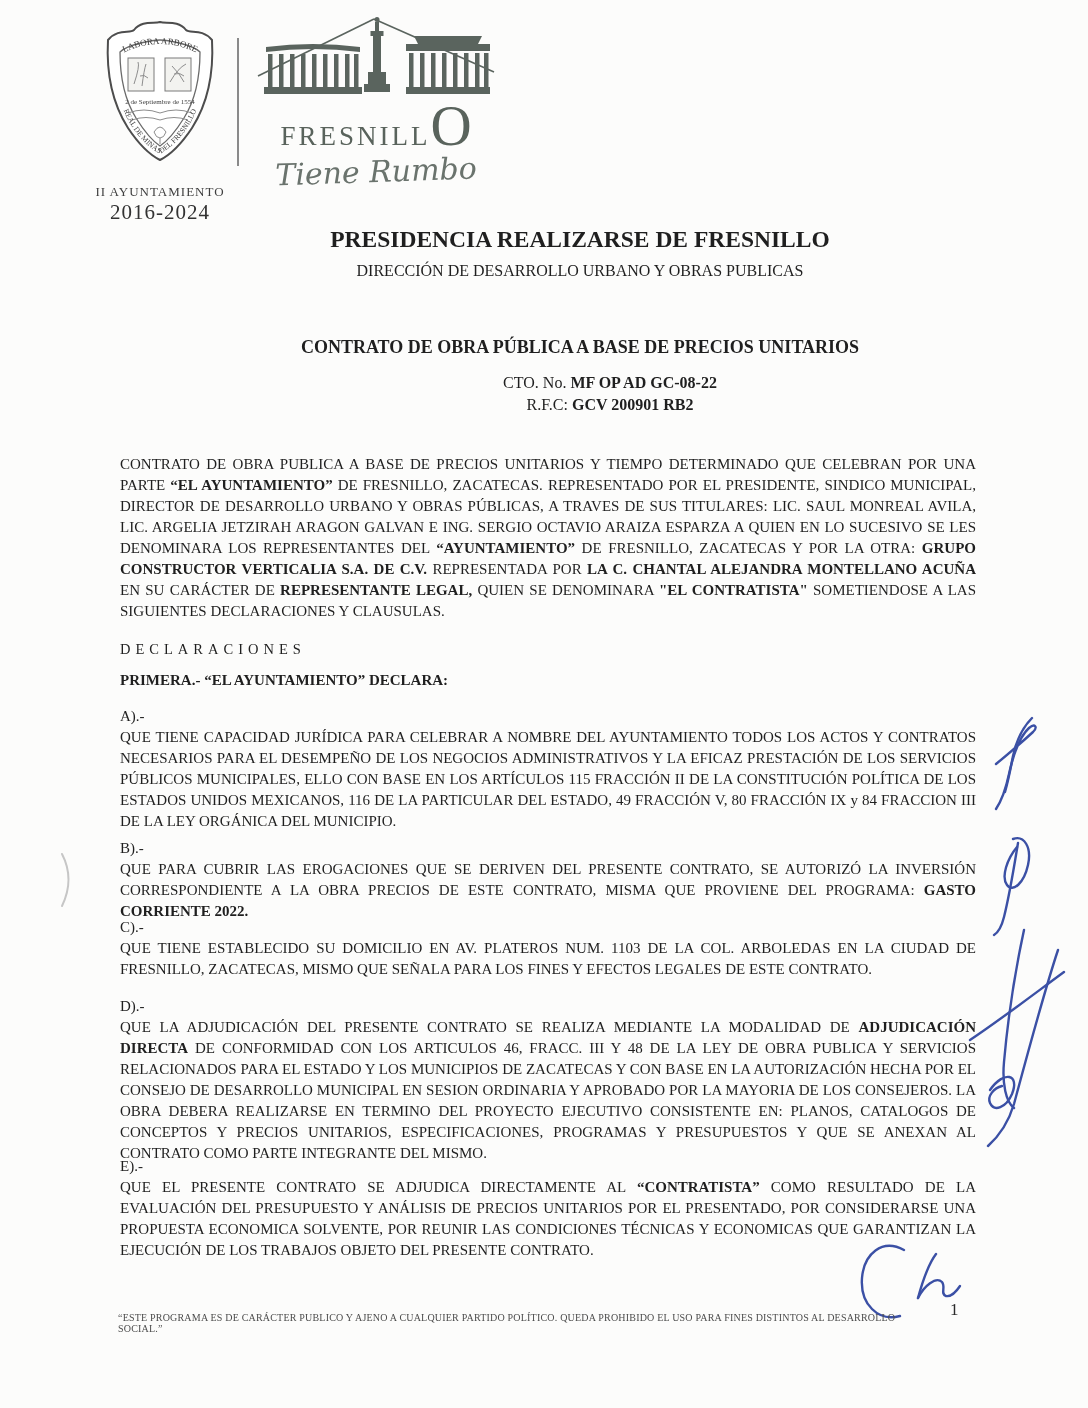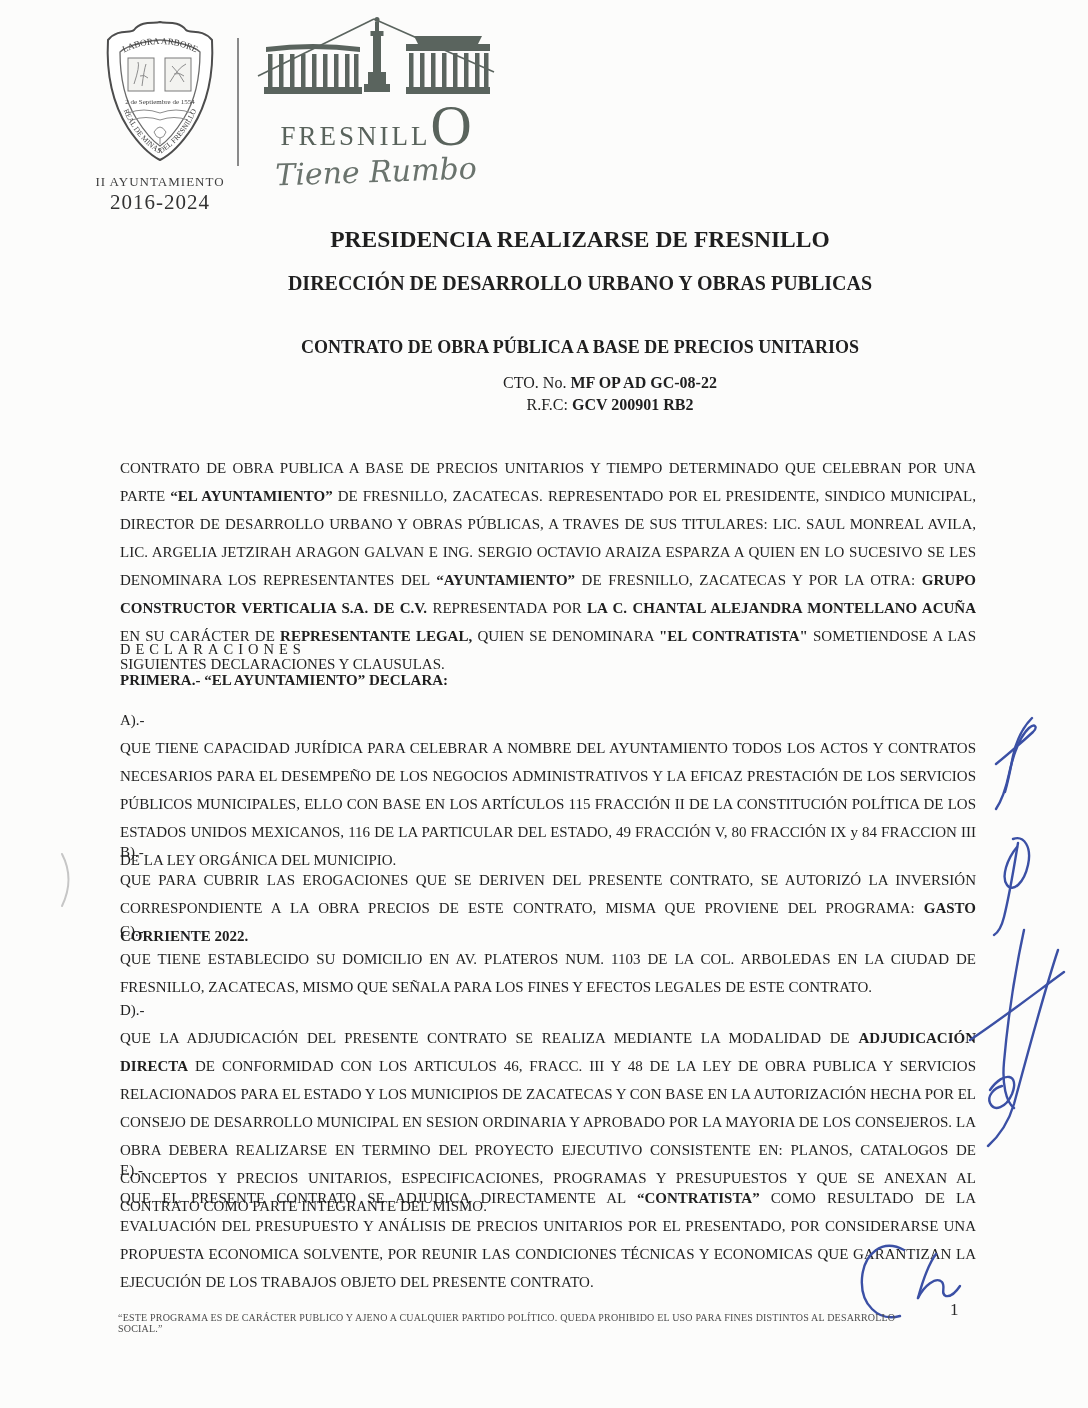--- a/index.html
+++ b/index.html
@@ -11,39 +11,39 @@
     background:#fcfcfb;
     color:#1f1f1f;
     font-family:"Liberation Serif", serif;
     overflow:hidden;
   }
   .abs { position:absolute; }
   .b { font-weight:bold; }
 
   
   .seal-block { left:90px; top:14px; width:140px; text-align:center; color:#3a3a3a; }
-  .seal-admin { font-size:13px; letter-spacing:1px; margin-top:6px; color:#3f3f3f; }
+  .seal-admin { font-size:13px; letter-spacing:1px; margin-top:16px; color:#3f3f3f; }
   .seal-period { font-size:21px; letter-spacing:1px; color:#323232; }
   .header-divider { left:237px; top:38px; width:2px; height:128px; background:#8a8a8a; }
   .logo-block { left:252px; top:14px; width:248px; text-align:center; }
   .wordmark { display:flex; justify-content:center; align-items:baseline; color:#59635c; margin-top:-2px; }
   .wordmark-head { font-size:27px; letter-spacing:3px; }
   .wordmark-o { font-size:57px; line-height:40px; }
   .tagline { font-size:30px; font-style:italic; color:#6a736d; transform:rotate(-2deg); margin-top:2px; font-family:"DejaVu Serif", serif; }
 
   
   .title-block { left:150px; top:226px; width:860px; text-align:center; }
   .title-line { font-weight:bold; font-size:23.5px; line-height:27px; }
-  .title-line2-wrap { width:640px; margin:17px auto; font-weight:bold; font-size:20px; line-height:27px; }
+  .title-line2-wrap { width:640px; margin:4px auto; font-weight:normal; font-size:16px; line-height:27px; }
   .subtitle { left:150px; top:337px; width:860px; text-align:center; font-weight:bold; font-size:18px; }
   .cto-line { left:180px; top:374px; width:860px; text-align:center; font-size:16px; }
   .rfc-line { left:180px; top:396px; width:860px; text-align:center; font-size:16px; }
 
   
-  .para { left:120px; width:856px; text-align:justify; font-size:15px; line-height:28px; }
+  .para { left:120px; width:856px; text-align:justify; font-size:15px; line-height:21px; }
   .intro { top:454px; }
   .decl-heading { left:120px; top:641px; width:856px; text-align:left; font-weight:normal; font-size:14.5px; letter-spacing:5px; }
   .primera { left:120px; top:672px; width:856px; font-weight:bold; font-size:15px; }
   .item-a { top:706px; } .item-b { top:838px; } .item-c { top:917px; }
   .item-d { top:996px; } .item-e { top:1156px; }
   .item-label { display:block; }
 
   
   .footer-disclaimer { left:118px; top:1312px; width:780px; font-size:10px; color:#4c4c4c; letter-spacing:.2px; }
   .page-number { left:950px; top:1300px; font-size:17px; color:#2a2a2a; }

